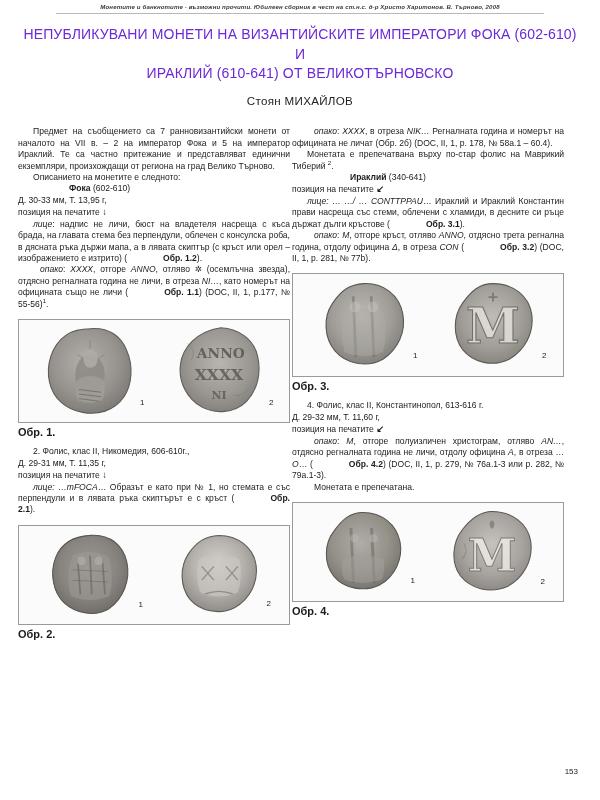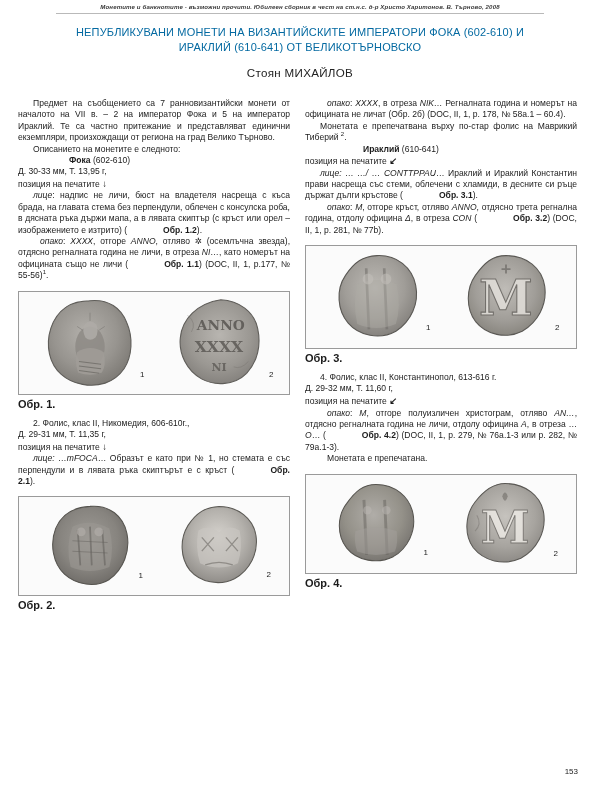--- a/index.html
+++ b/index.html
@@ -39,36 +39,36 @@
     border-bottom: 1px solid #b9b9b9;
     margin: 2px 38px 0 38px;
   }
 
   
   .title-block {
     text-align: center;
     margin-top: 11px;
   }
   .doc-title {
-    font-size: 11px;
+    font-size: 14px;
     line-height: 1.42;
     letter-spacing: .15px;
-    color: #0369a1;
+    color: #6d28d9;
   }
   .author {
     margin-top: 10px;
     font-size: 11.6px;
     letter-spacing: .3px;
     color: #222;
   }
 
   
   .columns {
     display: flex;
-    gap: 15px;
+    gap: 2px;
     margin-top: 19px;
   }
   .col {
     width: 272px;
     flex: 0 0 272px;
   }
   p.tx {
     margin: 0;
     font-size: 8.55px;
     line-height: 1.335;
@@ -260,21 +260,21 @@
       </div>
 
     </div>
 
     <div class="col">
 
       <p class="tx ind2"><span class="i">опако</span><span>: </span><span class="i">XXXX</span><span>, в отреза </span><span class="i">NIK…</span><span> Регналната година и номерът на официната не личат (Обр. 2б) (DOC, II, 1, p. 178, № 58а.1 – 60.4).</span></p>
 
       <p class="tx ind"><span>Монетата е препечатвана върху по-стар фолис на Маврикий Тиберий </span><sup>2</sup><span>.</span></p>
 
-      <p class="tx ind2"><span class="b">Ираклий</span> <span>(610-641)</span></p>
+      <p class="tx ind2"><span class="b">Ираклий</span> <span>(340-641)</span></p>
 
       <p class="tx"><span>позиция на печатите</span> <span class="arrow-sw">↙</span></p>
 
       <p class="tx ind"><span class="i">лице</span><span class="i">: … …/ … </span><span class="i">CONTTPPAU</span><span>… Ираклий и Ираклий Константин прави насреща със стеми, облечени с хламиди, в десните си ръце държат дълги кръстове (</span><span class="b">Обр. 3.1</span><span>).</span></p>
 
       <p class="tx ind2"><span class="i">опако</span><span>: </span><span class="i">M</span><span>, отгоре кръст, отляво </span><span class="i">ANNO</span><span>, отдясно трета регнална година, отдолу официна </span><span class="i">Δ</span><span>, в отреза </span><span class="i">CON</span><span> (</span><span class="b">Обр. 3.2</span><span>) (DOC, II, 1, p. 281, № 77b).</span></p>
 
       <div class="figure">
         <div class="fig-frame h1">
           <div class="coin-row">

